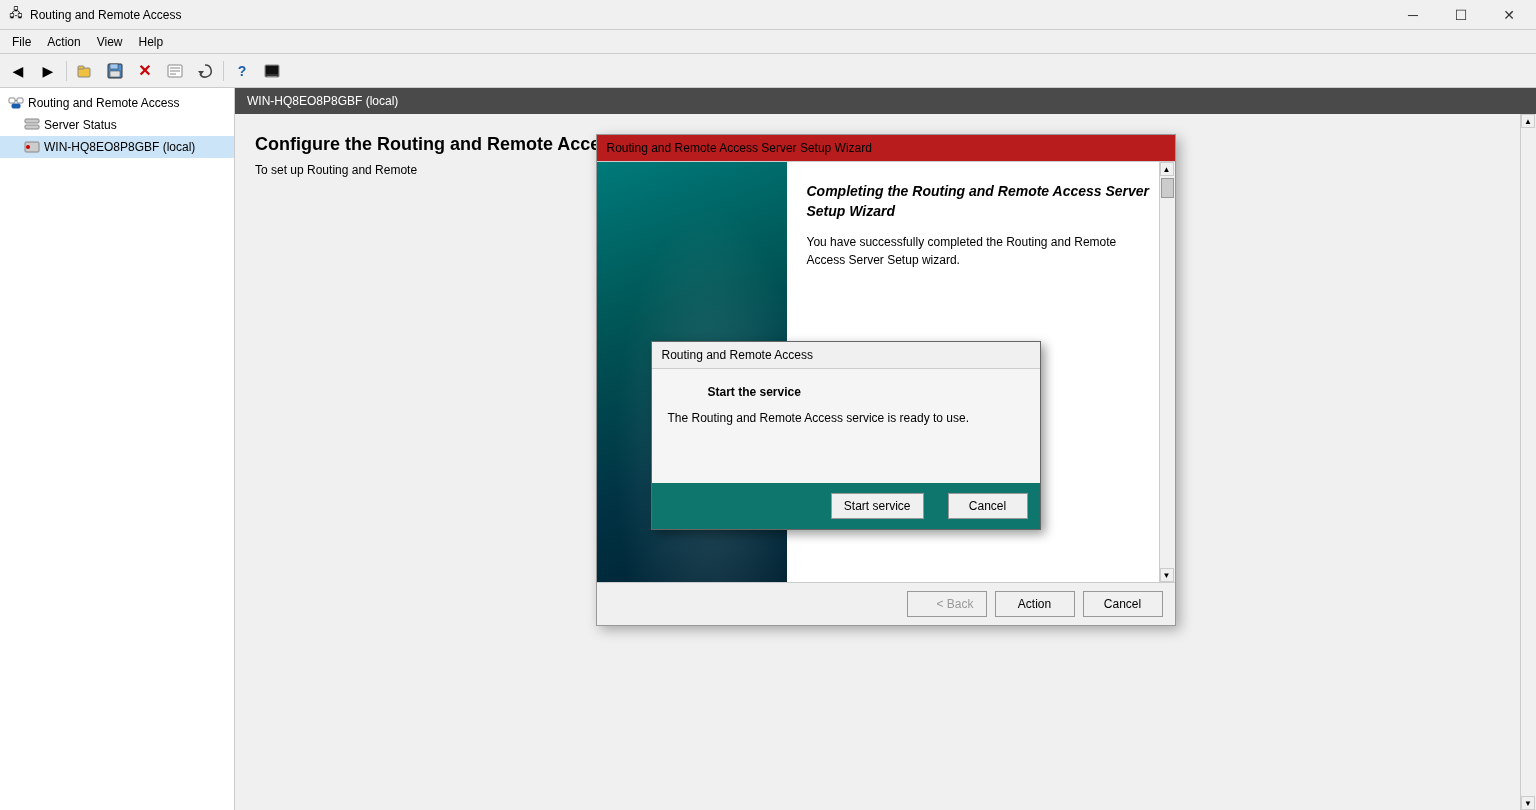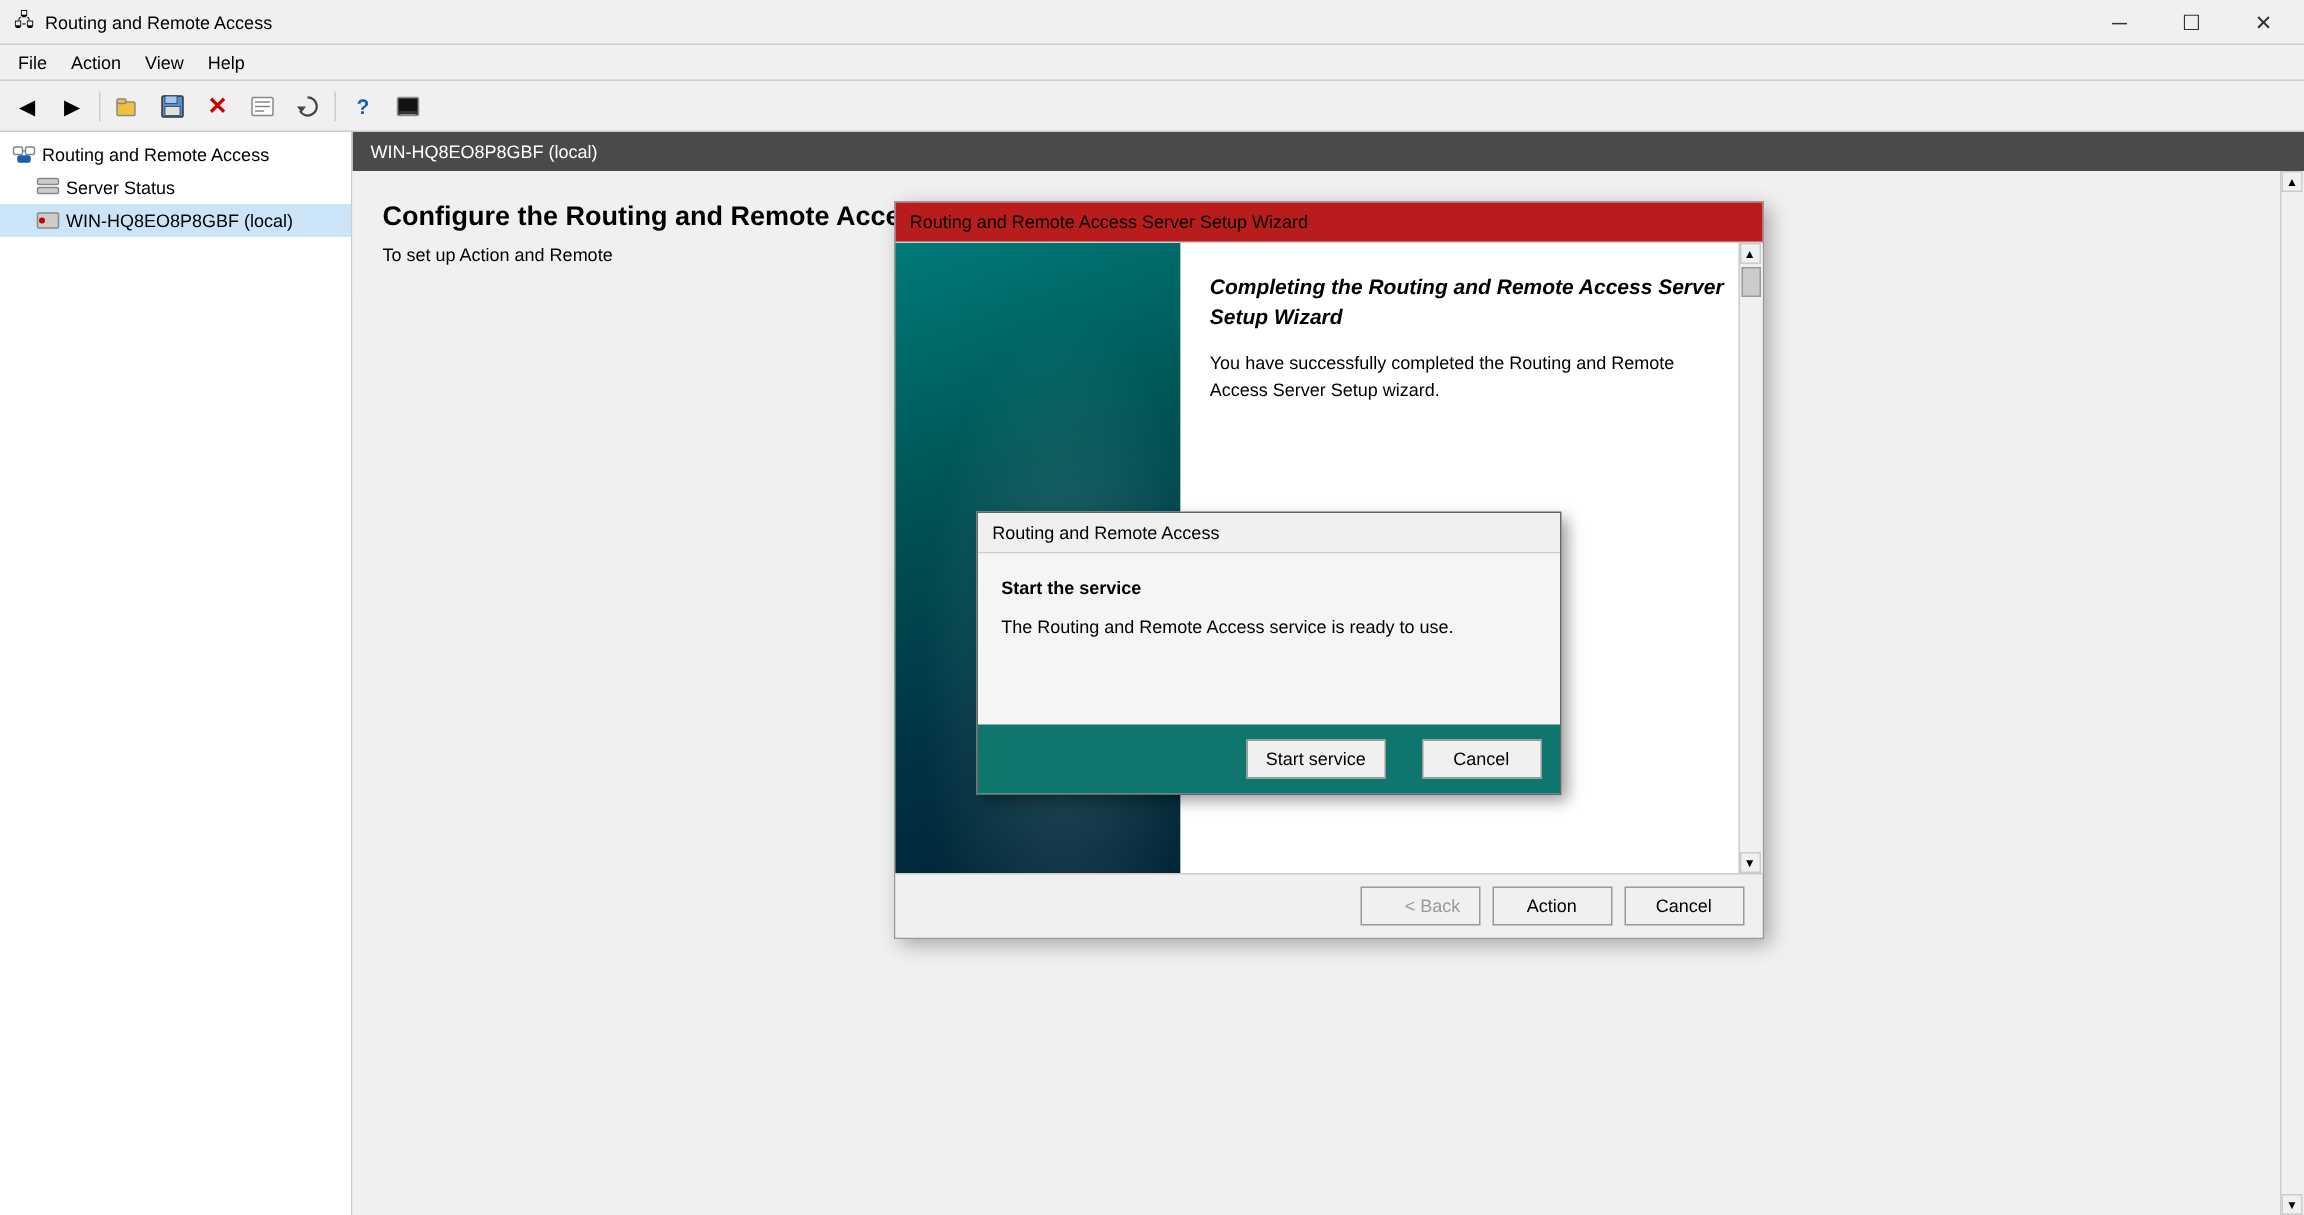--- a/index.html
+++ b/index.html
@@ -284,20 +284,21 @@
     }
     .inner-dialog-body {
       padding: 16px;
       background: #f5f5f5;
     }
     .inner-dialog-heading {
       font-size: 12px;
       font-weight: bold;
       color: #000;
       margin-bottom: 10px;
+      margin-left: 40px;
     }
     .inner-dialog-text {
       font-size: 12px;
       color: #000;
       line-height: 1.5;
     }
     .inner-dialog-footer {
       padding: 10px 12px;
       display: flex;
       justify-content: flex-end;
@@ -442,21 +443,21 @@
 
     <div class="content-header">
       <span>WIN-HQ8EO8P8GBF (local)</span>
     </div>
 
     <div class="configure-panel">
       <div class="configure-title">
         <span>Configure the Routing and Remote Access Server</span>
       </div>
       <div class="configure-desc">
-        <span>To set up Action and Remote</span>
+        <span>To set up Routing and Remote</span>
       </div>
     </div>
 
     <div class="wizard-overlay">
       <div class="wizard-dialog">
 
         <div class="wizard-title-bar">
           <span>Routing and Remote Access Server Setup Wizard</span>
         </div>
 

